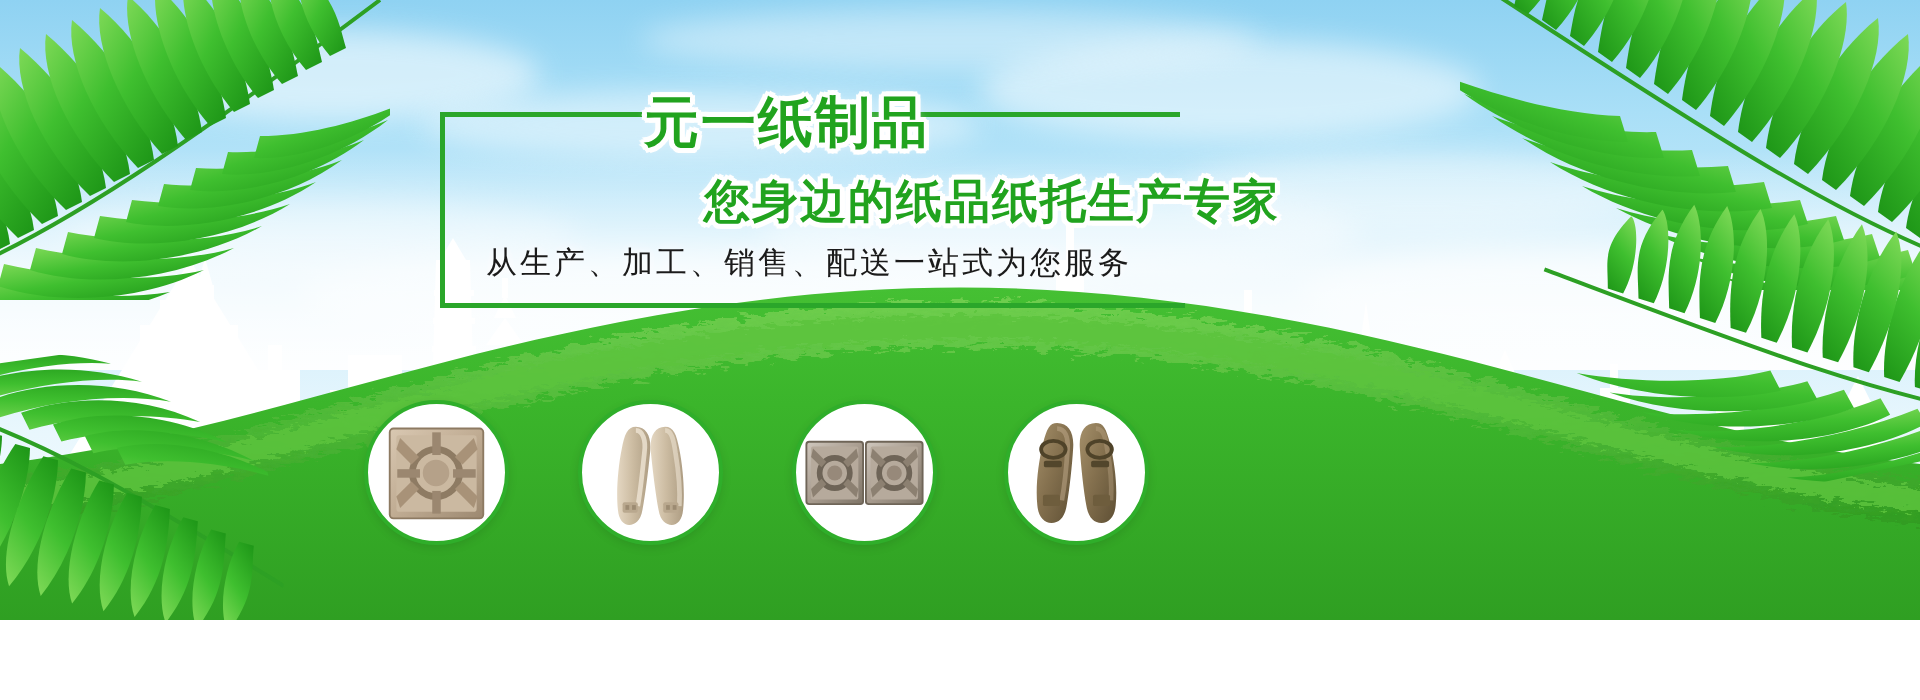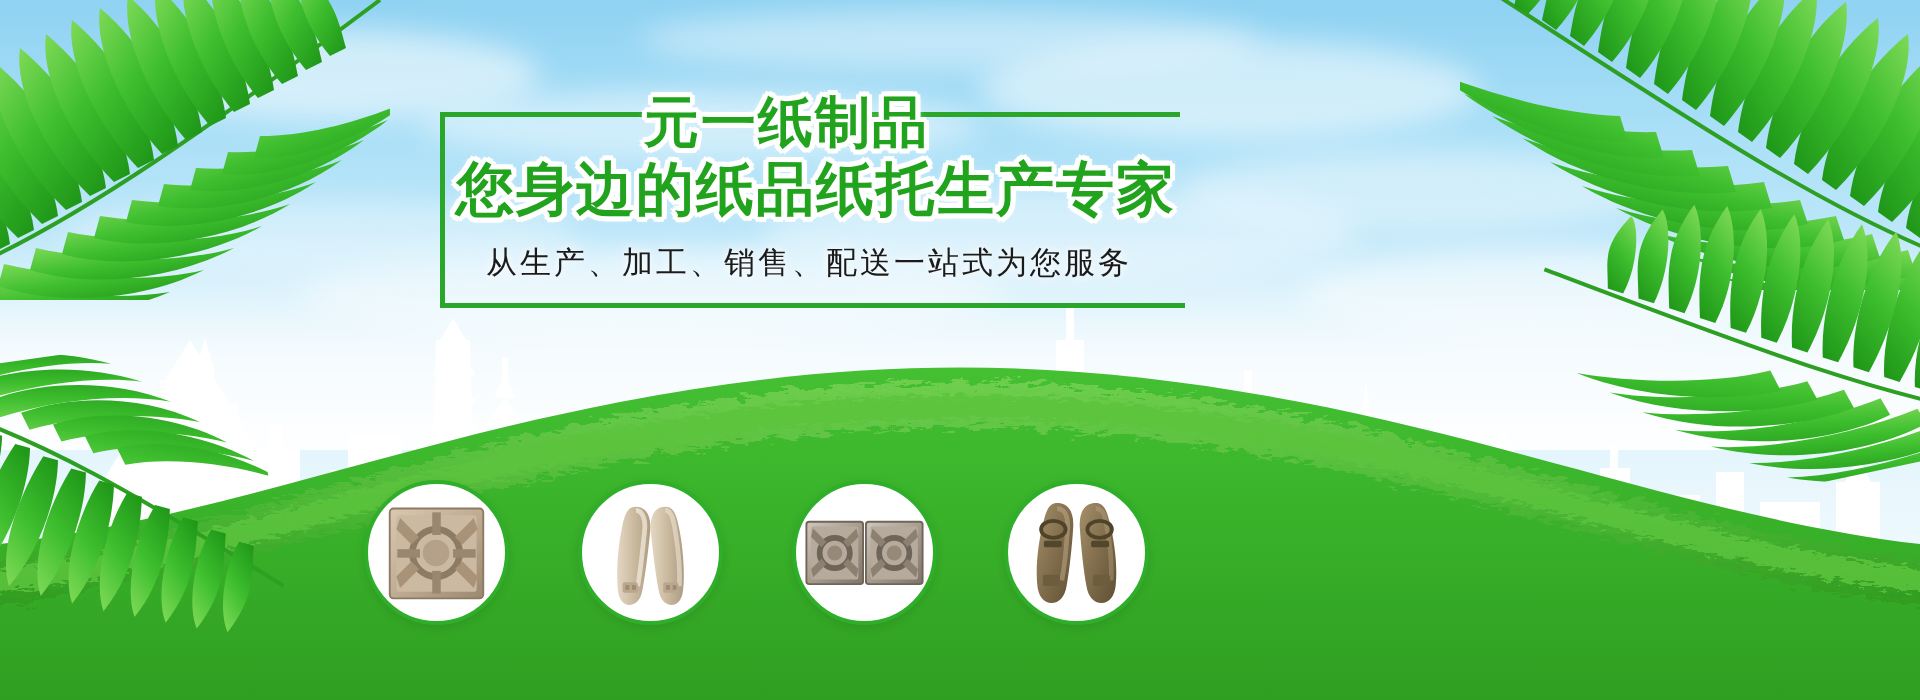--- a/index.html
+++ b/index.html
@@ -5,21 +5,21 @@
 <style>
   * { margin:0; padding:0; box-sizing:border-box; }
   html,body{ background:#fff; }
   body{
     font-family:"Liberation Sans","DejaVu Sans",sans-serif;
   }
 
   #banner{
     position:relative;
     width:1920px;
-    height:700px;
+    height:620px;
     overflow:hidden;
     background:linear-gradient(to bottom,#8fd2f2 0%,#a9dff7 18%,#c3e9fa 38%,#d9f1fc 55%,#e9f7fd 70%,#f2fbfe 85%,#ffffff 100%);
   }
 
   
   .cloud{ position:absolute; background:#fff; border-radius:50%; filter:blur(14px); opacity:.85; }
   .cloud.c1{ left:120px; top:30px;  width:420px; height:90px;  opacity:.55; }
   .cloud.c2{ left:420px; top:90px;  width:560px; height:70px;  opacity:.45; }
   .cloud.c3{ left:980px; top:40px;  width:500px; height:100px; opacity:.5; }
   .cloud.c4{ left:640px; top:10px;  width:620px; height:60px;  opacity:.4; }
@@ -80,24 +80,25 @@
        5px 2px 0 #fff, -5px 2px 0 #fff, 2px 5px 0 #fff, 2px -5px 0 #fff,
        -5px -2px 0 #fff, 5px -2px 0 #fff, -2px 5px 0 #fff, -2px -5px 0 #fff,
        0 0 10px rgba(255,255,255,.95);
   }
   .title-l1{
     font-size:55px;
     line-height:60px;
     margin-left:84px;
   }
   .title-l2{
-    font-size:58px;
+    font-size:46px;
     line-height:70px;
-    margin-top:2px;
+    margin-top:14px;
     margin-left:-104px;
+    text-align:right;
   }
 
   .subtitle{
     position:absolute;
     left:486px; top:242px;
     font-size:31px;
     letter-spacing:3px;
     color:#1b1b1b;
     font-family:"DejaVu Serif","Liberation Serif",serif;
     white-space:nowrap;

